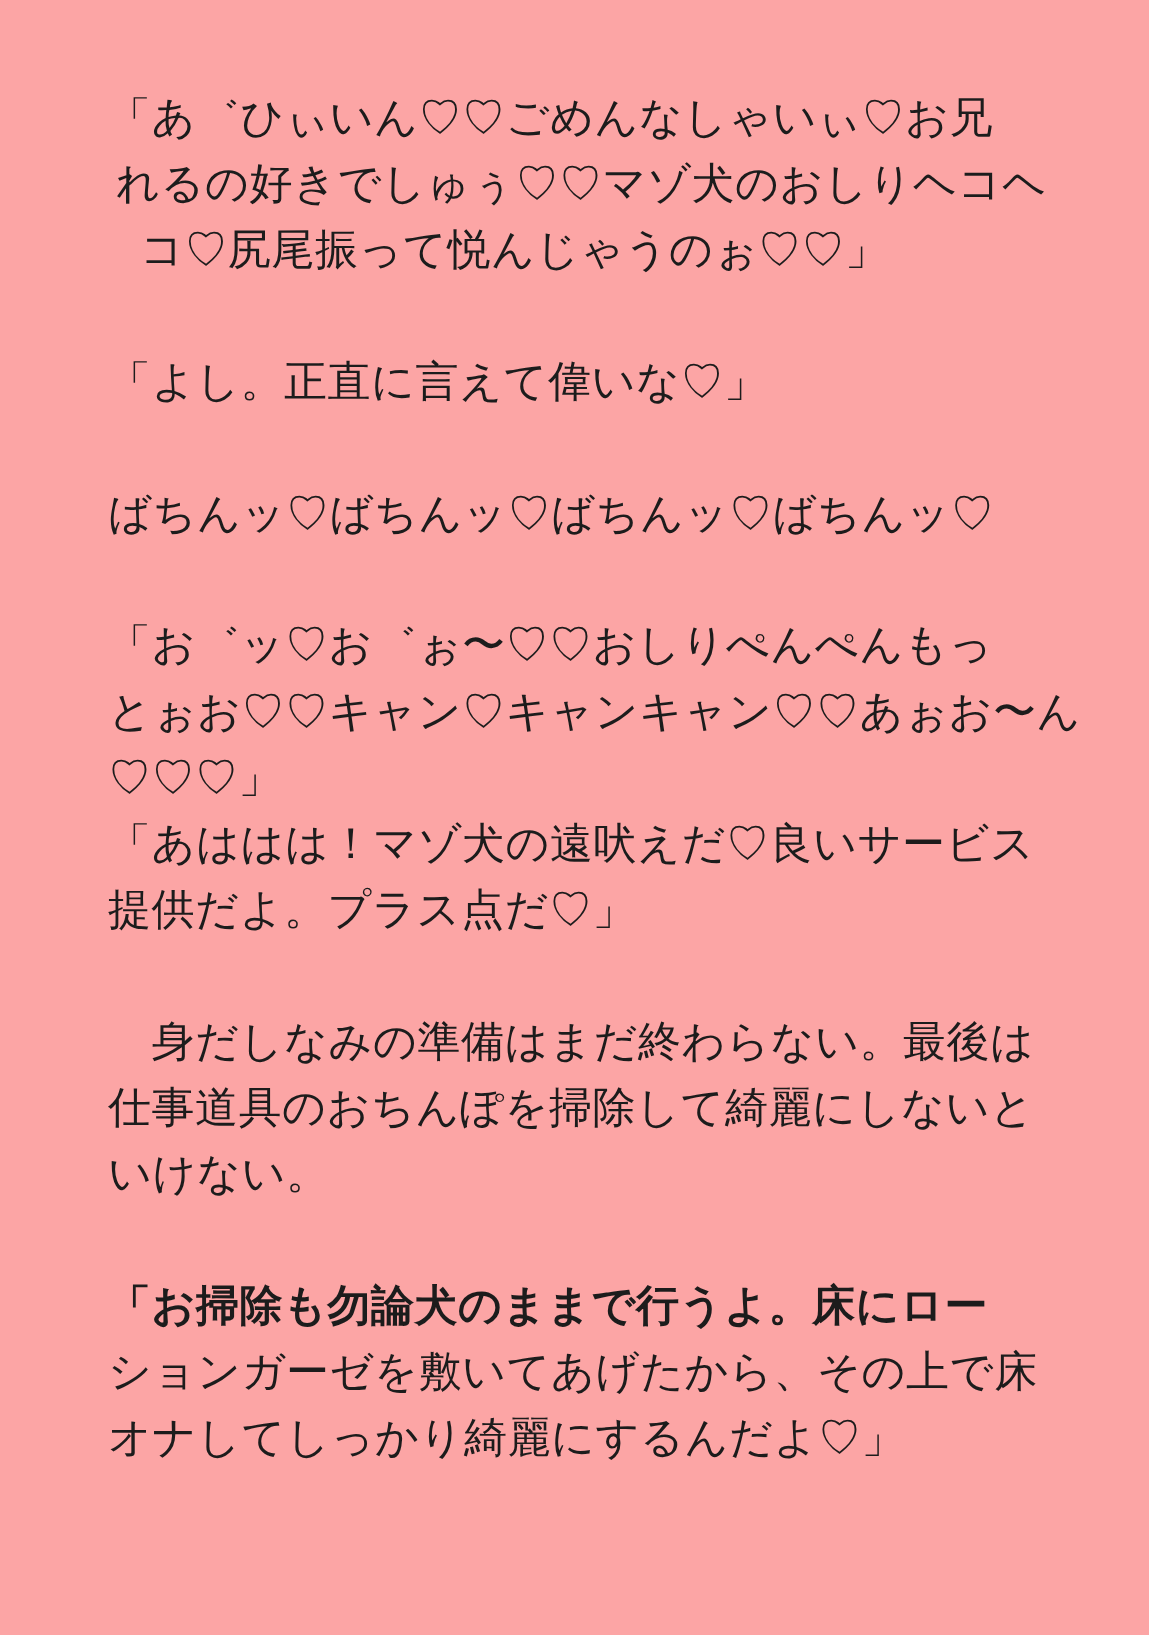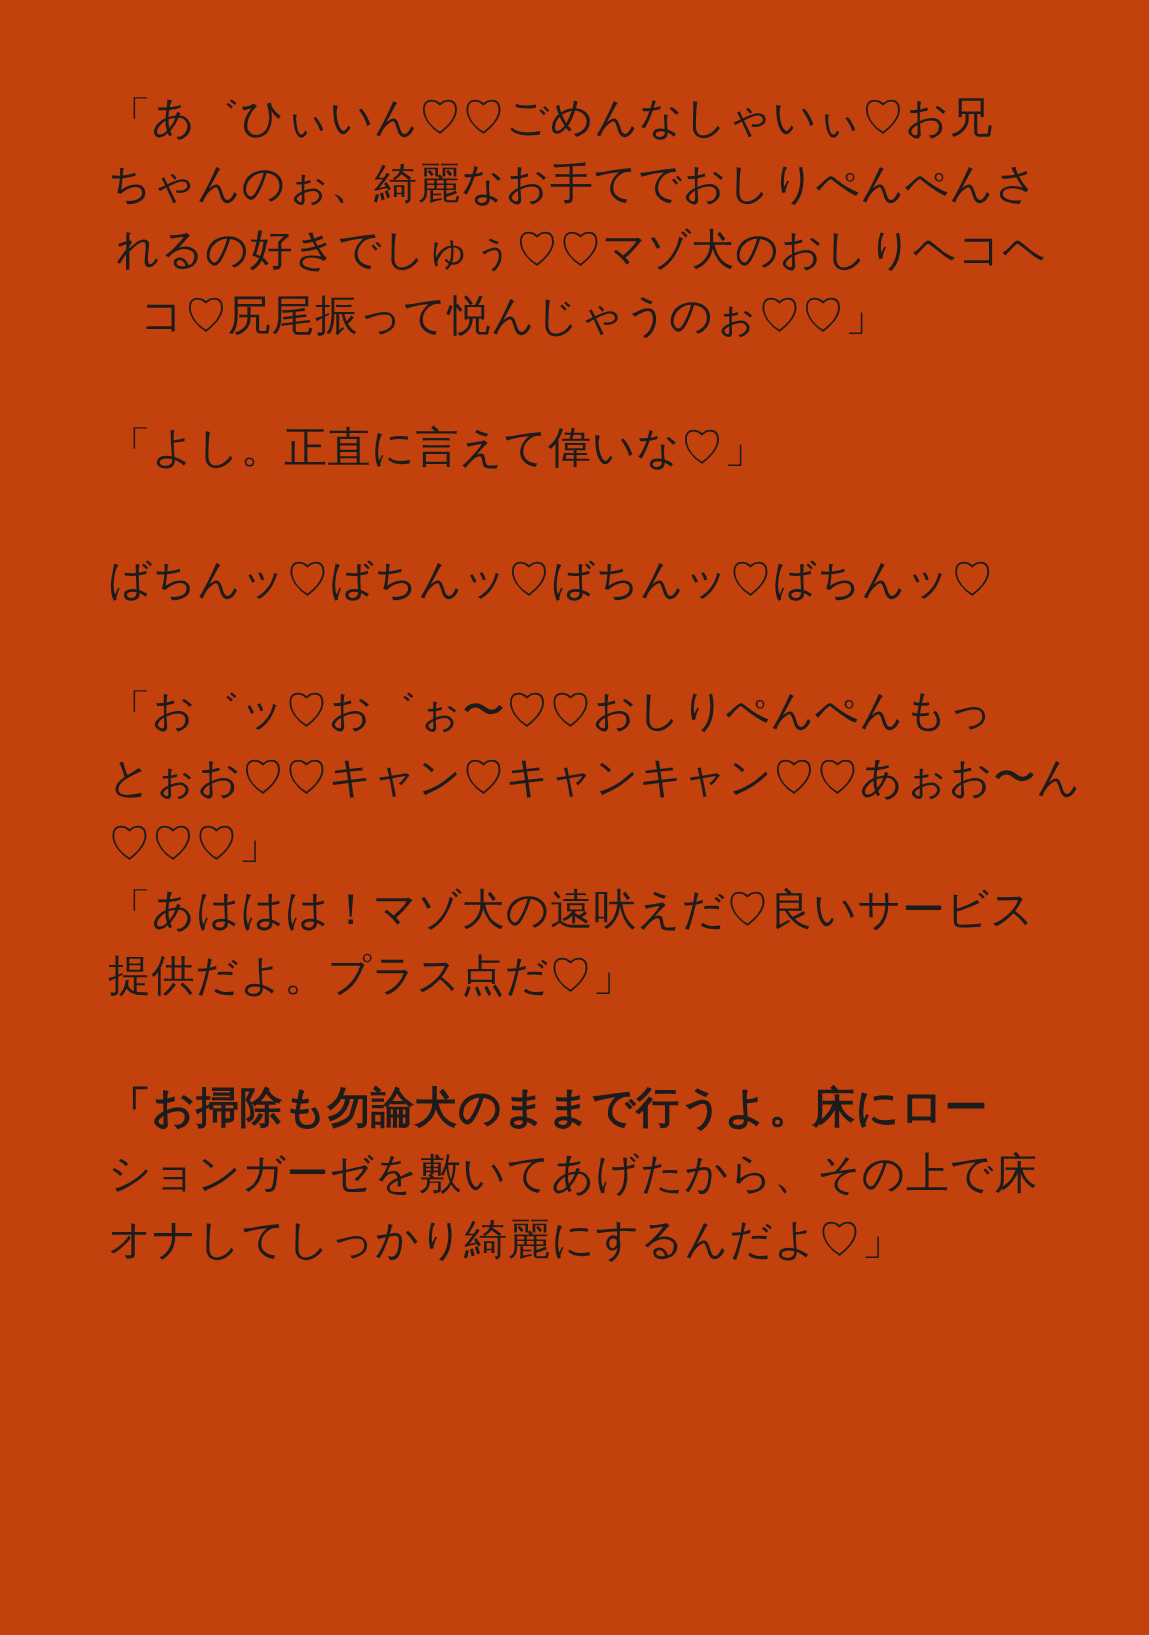--- a/index.html
+++ b/index.html
@@ -10,21 +10,21 @@
     width: 1149px;
     height: 1635px;
     background: #ffffff;
     overflow: hidden;
   }
   .page {
     box-sizing: border-box;
     width: 1149px;
     height: 1635px;
     padding: 84px 40px 0 108px;
-    background: #c2410c;
+    background: #fca5a5;
   }
   .line {
     font-family: "Liberation Sans", sans-serif;
     font-size: 43px;
     line-height: 66px;
     font-weight: 400;
     color: #1c1c1c;
     letter-spacing: 0.5px;
     white-space: pre;
   }
@@ -32,38 +32,42 @@
     margin-bottom: 66px;
   }
 </style>
 </head>
 <body style="background: rgb(255, 255, 255);">
 
 <main class="page">
   <article id="story">
       <div class="paragraph gap-after">
         <div class="line" style="color: rgb(28, 28, 28);">「あ゛ひぃいん♡♡ごめんなしゃいぃ♡お兄</div>
-        <div class="line" style="color: rgb(28, 28, 28);">ちゃんのぉ、綺麗なお手てでおしりぺんぺんさ</div>
         <div class="line" style="color: rgb(28, 28, 28); margin-left: 8px;">れるの好きでしゅぅ♡♡マゾ犬のおしりヘコヘ</div>
         <div class="line" style="color: rgb(28, 28, 28); margin-left: 32px;">コ♡尻尾振って悦んじゃうのぉ♡♡」</div>
       </div>
       <div class="paragraph gap-after">
         <div class="line" style="color: rgb(28, 28, 28);">「よし。正直に言えて偉いな♡」</div>
       </div>
       <div class="paragraph gap-after">
         <div class="line" style="color: rgb(28, 28, 28);">ばちんッ♡ばちんッ♡ばちんッ♡ばちんッ♡</div>
       </div>
       <div class="paragraph">
         <div class="line" style="color: rgb(28, 28, 28); font-family: Liberation Serif, serif;">「お゛ッ♡お゛ぉ〜♡♡おしりぺんぺんもっ</div>
         <div class="line" style="color: rgb(28, 28, 28);">とぉお♡♡キャン♡キャンキャン♡♡あぉお〜ん</div>
         <div class="line" style="color: rgb(28, 28, 28);">♡♡♡」</div>
       </div>
       <div class="paragraph gap-after">
         <div class="line" style="color: rgb(28, 28, 28);">「あははは！マゾ犬の遠吠えだ♡良いサービス</div>
         <div class="line" style="color: rgb(28, 28, 28);">提供だよ。プラス点だ♡」</div>
       </div>
+      <div class="paragraph gap-after">
+        <div class="line" style="color: rgb(28, 28, 28);">　身だしなみの準備はまだ終わらない。最後は</div>
+        <div class="line" style="color: rgb(28, 28, 28);">仕事道具のおちんぽを掃除して綺麗にしないと</div>
+        <div class="line" style="color: rgb(28, 28, 28);">いけない。</div>
+      </div>
       <div class="paragraph">
         <div class="line" style="color: rgb(28, 28, 28); font-weight: bold;">「お掃除も勿論犬のままで行うよ。床にロー</div>
         <div class="line" style="color: rgb(28, 28, 28);">ションガーゼを敷いてあげたから、その上で床</div>
         <div class="line" style="color: rgb(28, 28, 28);">オナしてしっかり綺麗にするんだよ♡」</div>
       </div>
     </article>
 </main>
 
 </body></html>

